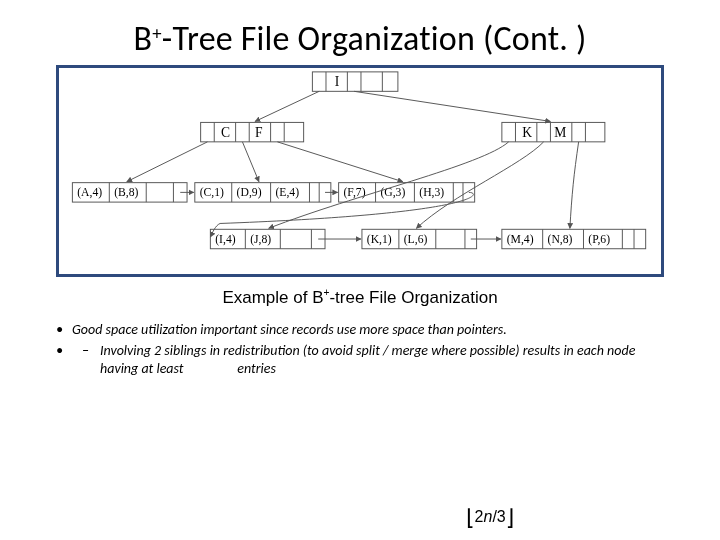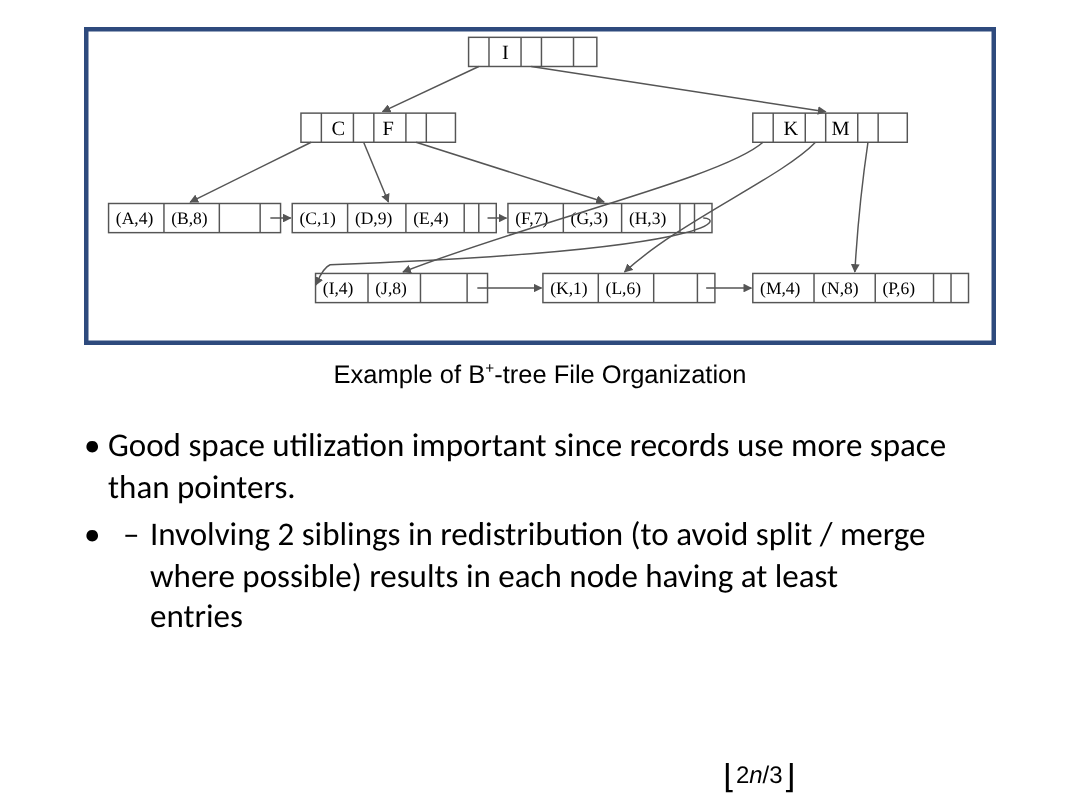--- a/index.html
+++ b/index.html
@@ -35,29 +35,30 @@
   }
   .diagram-wrap svg {
     position: absolute;
     left: 0; top: 0;
     width: 100%; height: 100%;
   }
   .caption {
     font-family: Arial, sans-serif;
     font-size: 17px;
     text-align: center;
-    margin: 6px 0 23px 0;
+    margin: 6px 0 13px 0;
   }
   .caption sup { font-size: 0.6em; vertical-align: super; }
   ul.bullets {
     list-style: none;
     padding: 0 4px 0 4px;
     margin: 0;
-    font-size: 22px;
+    font-size: 14px;
     line-height: 1.25;
+    font-style: italic;
   }
   ul.bullets > li {
     position: relative;
     padding-left: 18px;
     margin-bottom: 4px;
   }
   ul.bullets > li::before {
     content: "•";
     position: absolute;
     left: 2px;
@@ -88,20 +89,23 @@
     font-size: 22px;
     position: relative;
     top: 3px;
   }
   .formula-overlay .it { font-style: italic; }
 </style>
 </head>
 <body>
 
 <div class="slide">
+  <h1 class="title">
+    <span>B</span><sup>+</sup><span>-Tree File Organization (Cont. )</span>
+  </h1>
 
   <div class="diagram-wrap">
     <svg viewBox="0 0 608 212">
       <g stroke="#555" stroke-width="1" fill="#fff">
 
         <g>
           <rect x="255" y="4" width="88" height="20"></rect>
           <line x1="269" y1="4" x2="269" y2="24"></line>
           <line x1="291" y1="4" x2="291" y2="24"></line>
           <line x1="305" y1="4" x2="305" y2="24"></line>
@@ -234,15 +238,15 @@
         <li>
           <span>Involving 2 siblings in redistribution (to avoid split / merge where possible) results in each node having at least</span>
           &nbsp;&nbsp;&nbsp;&nbsp;&nbsp;&nbsp;&nbsp;&nbsp;&nbsp;&nbsp;&nbsp;&nbsp;&nbsp;&nbsp;&nbsp;
           <span>entries</span>
         </li>
       </ul>
     </li>
   </ul>
 </div>
 
-<div class="formula-overlay" style="left:482px; top:502px;">
+<div class="formula-overlay" style="left:466px; top:502px;">
   <span class="lb">⌊</span><span>2</span><span class="it">n</span>/<span>3</span><span class="rb">⌋</span>
 </div>
 
 </body></html>

